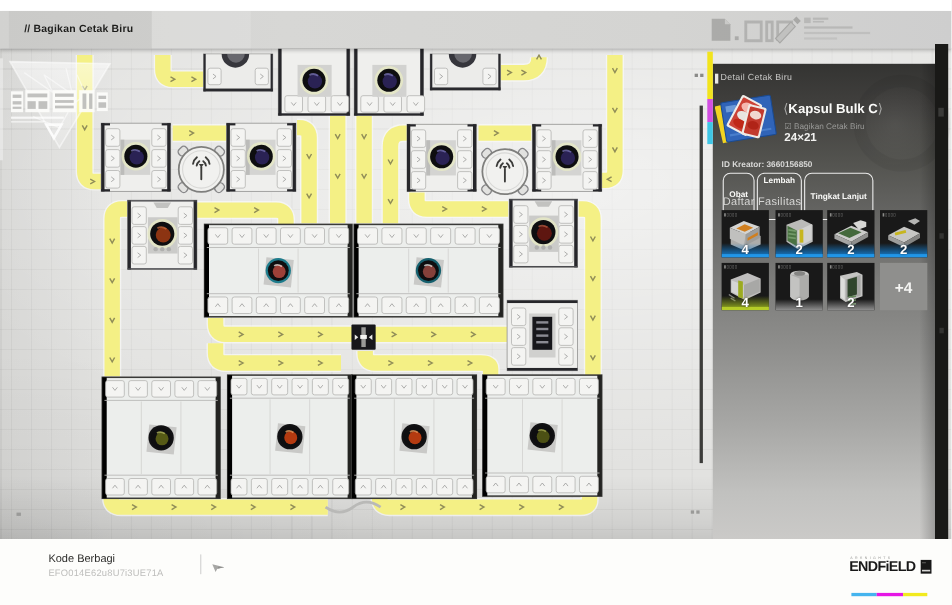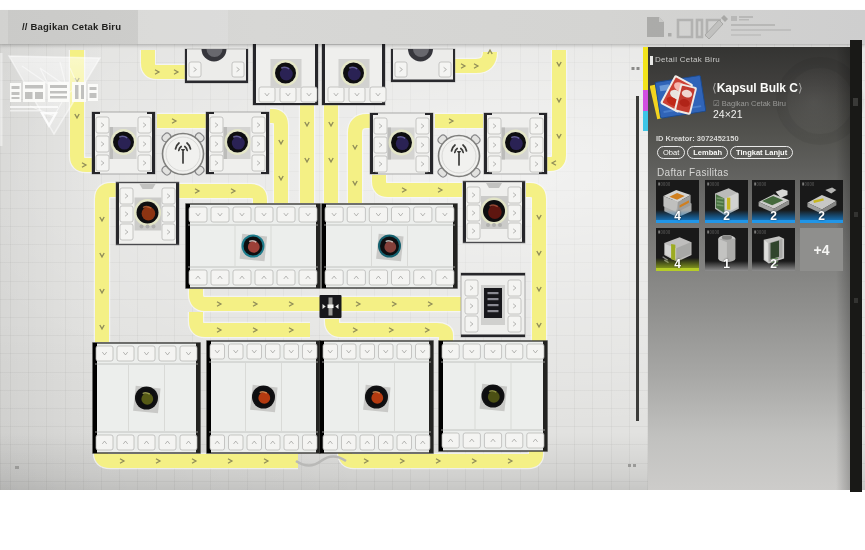--- a/index.html
+++ b/index.html
@@ -1061,21 +1061,21 @@
 <g fill="#aaaaa8">
 <rect x="88" y="6" width="6" height="5"></rect>
         <rect x="96" y="6" width="14" height="2"></rect>
         <rect x="96" y="9" width="10" height="1.5"></rect>
 <rect x="88" y="14" width="44" height="2"></rect>
 <rect x="88" y="19" width="60" height="2" opacity="0.7"></rect>
 <rect x="88" y="24" width="30" height="2" opacity="0.6"></rect>
 </g>
 </svg>
 
-<div style="position:absolute;left:648px;top:47px;width:202px;height:443px;background:linear-gradient(to bottom,#343432 0%,#403f3d 8%,#53534f 20%,#676765 32%,#7b7b79 44%,#8e8e8c 58%,#a7a7a5 74%,#c1c1bf 88%,#cdccca 100%)">
+<div style="position:absolute;left:648px;top:58px;width:202px;height:443px;background:linear-gradient(to bottom,#343432 0%,#403f3d 8%,#53534f 20%,#676765 32%,#7b7b79 44%,#8e8e8c 58%,#a7a7a5 74%,#c1c1bf 88%,#cdccca 100%)">
 <div style="position:absolute;right:0;top:0;width:100%;height:120px;background:radial-gradient(circle 55px at 82% 55px, rgba(255,255,255,0.06) 0%, rgba(255,255,255,0) 70%)"></div>
 <div style="position:absolute;right:0;top:0;width:14px;height:100%;background:linear-gradient(to left,rgba(0,0,0,0.22),rgba(0,0,0,0))"></div>
 <div style="position:absolute;right:-14px;top:10px;width:88px;height:88px;border-radius:50%;border:11px solid rgba(0,0,0,0.05)"></div>
 
 <div style="position:absolute;left:2px;top:8.5px;width:3px;height:9px;background:#e8e8e6"></div>
 <div style="position:absolute;left:7px;top:8px;font-size:8px;color:#c9c9c7;letter-spacing:0.3px">Detail Cetak Biru</div>
 
 <svg xmlns="http://www.w3.org/2000/svg" width="59" height="50" viewBox="0 0 62 52" style="position:absolute;left:2px;top:25px">
 <g transform="rotate(-9 31 26)">
 <rect x="3" y="9" width="14" height="36" fill="#f2d420" transform="rotate(-4 10 27)"></rect>
@@ -1096,28 +1096,28 @@
 <rect x="30" y="16" width="14" height="26" rx="1" fill="#c23a2e"></rect>
 <ellipse cx="37" cy="23" rx="5.5" ry="4" fill="#f0d8d0"></ellipse>
 <ellipse cx="37" cy="33" rx="5.5" ry="4" fill="#b02418"></ellipse>
 </g>
 </svg>
 
 <div style="position:absolute;left:64px;top:34px;font-size:12px;font-weight:bold;color:#fbfbf9"><span style="color:#a8a8a6;font-weight:normal">⟨</span>Kapsul Bulk C<span style="color:#a8a8a6;font-weight:normal">⟩</span></div>
 
 <div style="position:absolute;left:65px;top:52px;font-size:7.5px;color:#98989six6"></div>
 <div style="position:absolute;left:65px;top:52px;font-size:7.5px;color:#999997">☑ Bagikan Cetak Biru</div>
-<div style="position:absolute;left:65px;top:61px;font-size:10.5px;font-weight:normal;color:#f2f2f0">24×21</div>
-
-<div style="position:absolute;left:8px;top:87px;font-size:7.5px;font-weight:bold;color:#d9d9d7">ID Kreator: 3072452150</div>
+<div style="position:absolute;left:65px;top:61px;font-size:10.5px;font-weight:bold;color:#f2f2f0">24×21</div>
+
+<div style="position:absolute;left:8px;top:87px;font-size:7.5px;font-weight:bold;color:#d9d9d7">ID Kreator: 3660156850</div>
 
 <div style="position:absolute;left:9px;top:99px;display:flex;gap:2px">
-<div style="border:1.4px solid rgba(252,252,252,0.9);border-radius:7px;padding:1px 5px;font-size:7.5px;font-weight:normal;color:#fafaf8">Obat</div>
+<div style="border:1.4px solid rgba(252,252,252,0.9);border-radius:7px;padding:14px 5px;font-size:7.5px;font-weight:bold;color:#fafaf8">Obat</div>
 <div style="border:1.4px solid rgba(252,252,252,0.9);border-radius:7px;padding:1px 5px;font-size:7.5px;font-weight:bold;color:#fafaf8">Lembah</div>
-<div style="border:1.4px solid rgba(252,252,252,0.9);border-radius:7px;padding:1px 5px;font-size:7.5px;font-weight:bold;color:#fafaf8">Tingkat Lanjut</div>
+<div style="border:1.4px solid rgba(252,252,252,0.9);border-radius:7px;padding:16px 5px;font-size:7.5px;font-weight:bold;color:#fafaf8">Tingkat Lanjut</div>
 </div>
 
 <div style="position:absolute;left:9px;top:120px;font-size:10px;font-weight:normal;color:#d6d6d4;letter-spacing:0.3px">Daftar Fasilitas</div>
 
 <div style="position:absolute;left:8px;top:133px;width:43px;height:43px;background:#191919;overflow:hidden"><svg xmlns="http://www.w3.org/2000/svg" width="43" height="43" viewBox="0 0 43 43">
           <g transform="translate(3.2,3.2) scale(0.85)" opacity="0.92">
             <path d="M6,26 L21,17 L38,24 L38,33 L22,40 L6,33 Z" fill="#b9b9b7"></path>
             <path d="M5,15 L20,8 L37,14 L22,22 Z" fill="#e4e4e2"></path>
             <path d="M5,15 L5,27 L20,34 L22,22 Z" fill="#cfcfcd"></path>
             <path d="M22,22 L37,14 L37,26 L22,34 Z" fill="#a9a9a7"></path>
@@ -1191,13 +1191,37 @@
 <div style="position:absolute;left:643px;top:47px;width:5px;height:43px;background:#f2e41c"></div>
 <div style="position:absolute;left:643px;top:90px;width:5px;height:21px;background:#d24fe2"></div>
 <div style="position:absolute;left:643px;top:111px;width:5px;height:20px;background:#3ec6e6"></div>
 
 <div style="position:absolute;left:850px;top:40px;width:12px;height:452px;background:#191917">
 <div style="position:absolute;left:3px;top:58px;width:5px;height:8px;background:#3a3a38"></div>
 <div style="position:absolute;left:4px;top:172px;width:4px;height:5px;background:#333331"></div>
 <div style="position:absolute;left:4px;top:258px;width:4px;height:5px;background:#333331"></div>
 </div>
 
+<div style="position:absolute;left:0;top:490px;width:865px;height:60px;background:#fdfdfb">
+
+<div style="position:absolute;left:44px;top:13px;font-size:10px;color:#2c2c2a">Kode Berbagi</div>
+<div style="position:absolute;left:44px;top:26px;font-size:8.5px;color:#bdbdbb;letter-spacing:0.2px">EFO014E62u8U7i3UE71A</div>
+
+<div style="position:absolute;left:182px;top:14px;width:1px;height:18px;background:#d2d2d0"></div>
+
+<svg xmlns="http://www.w3.org/2000/svg" width="14" height="10" viewBox="0 0 14 10" style="position:absolute;left:192px;top:21px">
+        <path d="M1,2 L12,4.6 L5.5,6 L4,9 Z" fill="#a6a6a4"></path>
+        <path d="M12,4.6 L5.5,6 L6.5,4.2 Z" fill="#8f8f8d"></path>
+      </svg>
+
+<svg xmlns="http://www.w3.org/2000/svg" width="80" height="22" viewBox="0 0 80 22" style="position:absolute;left:772px;top:12px">
+<text x="1" y="6" font-family="Liberation Sans, sans-serif" font-size="3.2" letter-spacing="2.2" fill="#9a9a98">ARKNIGHTS</text>
+<text x="0" y="17.5" font-family="Liberation Sans, sans-serif" font-size="13" font-weight="bold" letter-spacing="-0.6" fill="#181818">ENDFiELD</text>
+<rect x="65" y="7" width="9.8" height="12.5" fill="#181818"></rect>
+<rect x="66.2" y="16" width="7.4" height="1.5" fill="#d8d8d6"></rect>
+<rect x="66.2" y="9" width="3.5" height="1.1" fill="#555553"></rect>
+</svg>
+
+<div style="position:absolute;left:774px;top:49px;width:23px;height:3px;background:#45b4ee"></div>
+<div style="position:absolute;left:797px;top:49px;width:24px;height:3px;background:#e516e5"></div>
+<div style="position:absolute;left:821px;top:49px;width:22px;height:3px;background:#f2ea1e"></div>
+</div>
 
 </div>
 </body></html>

